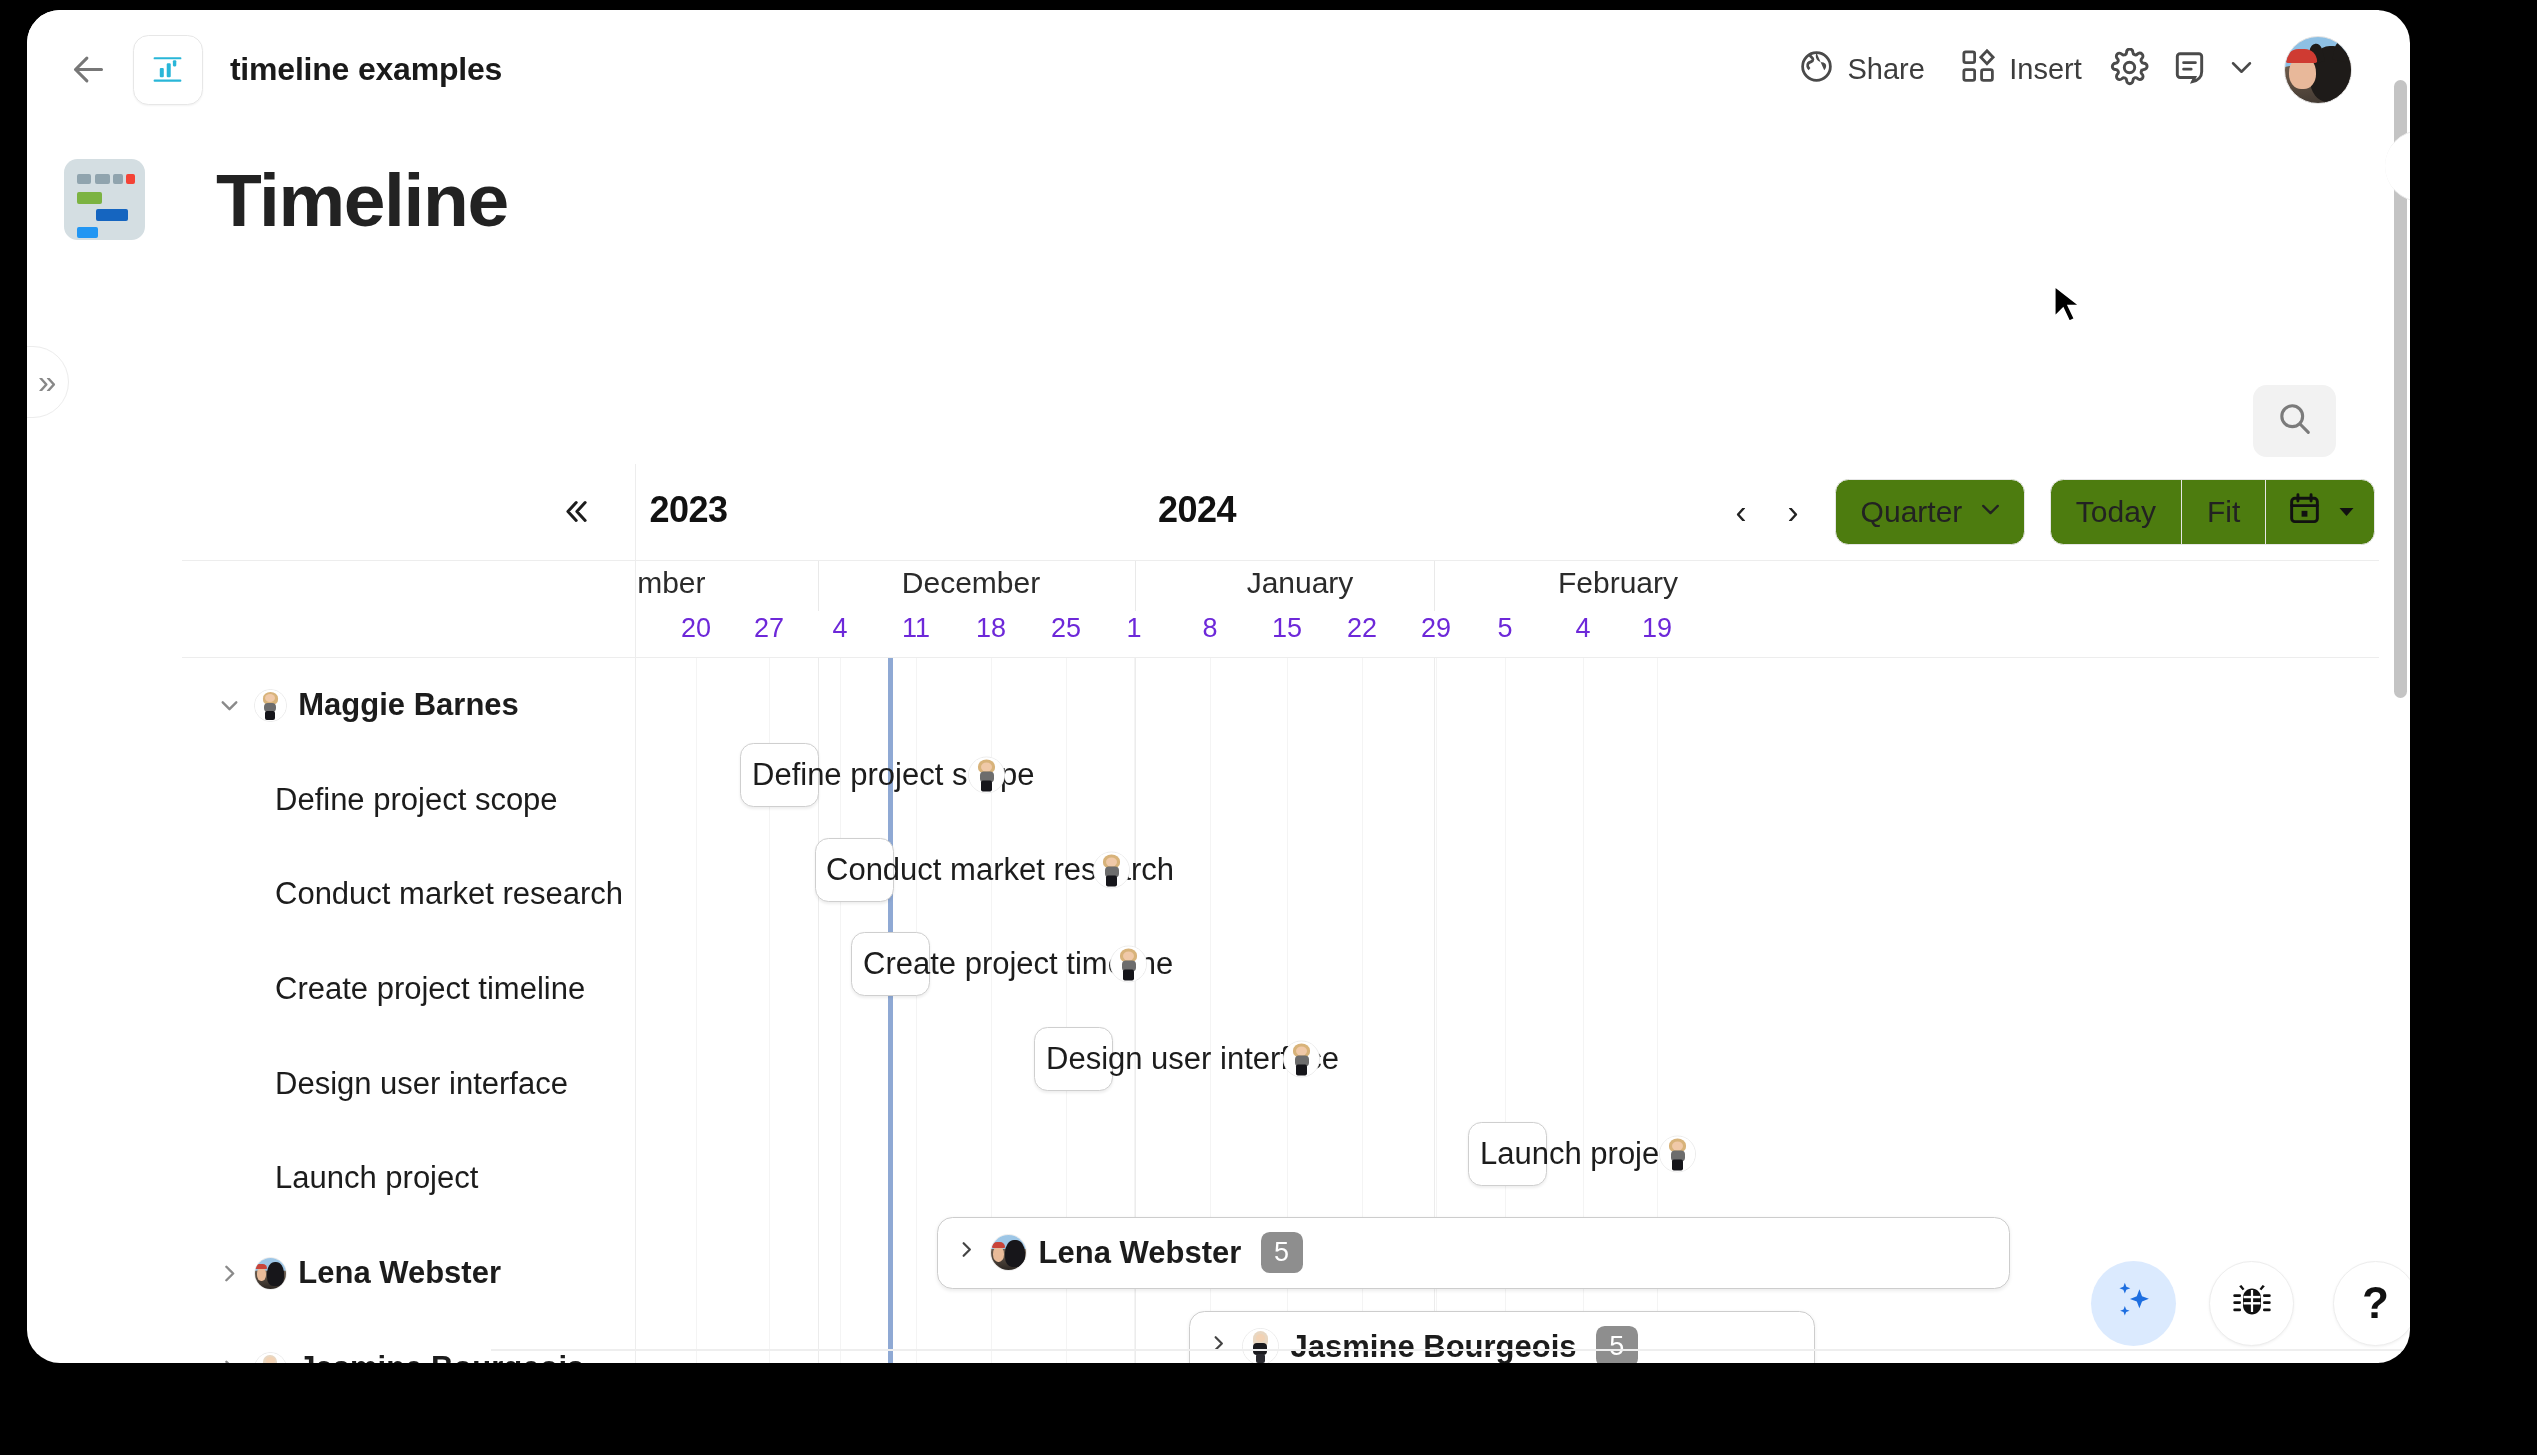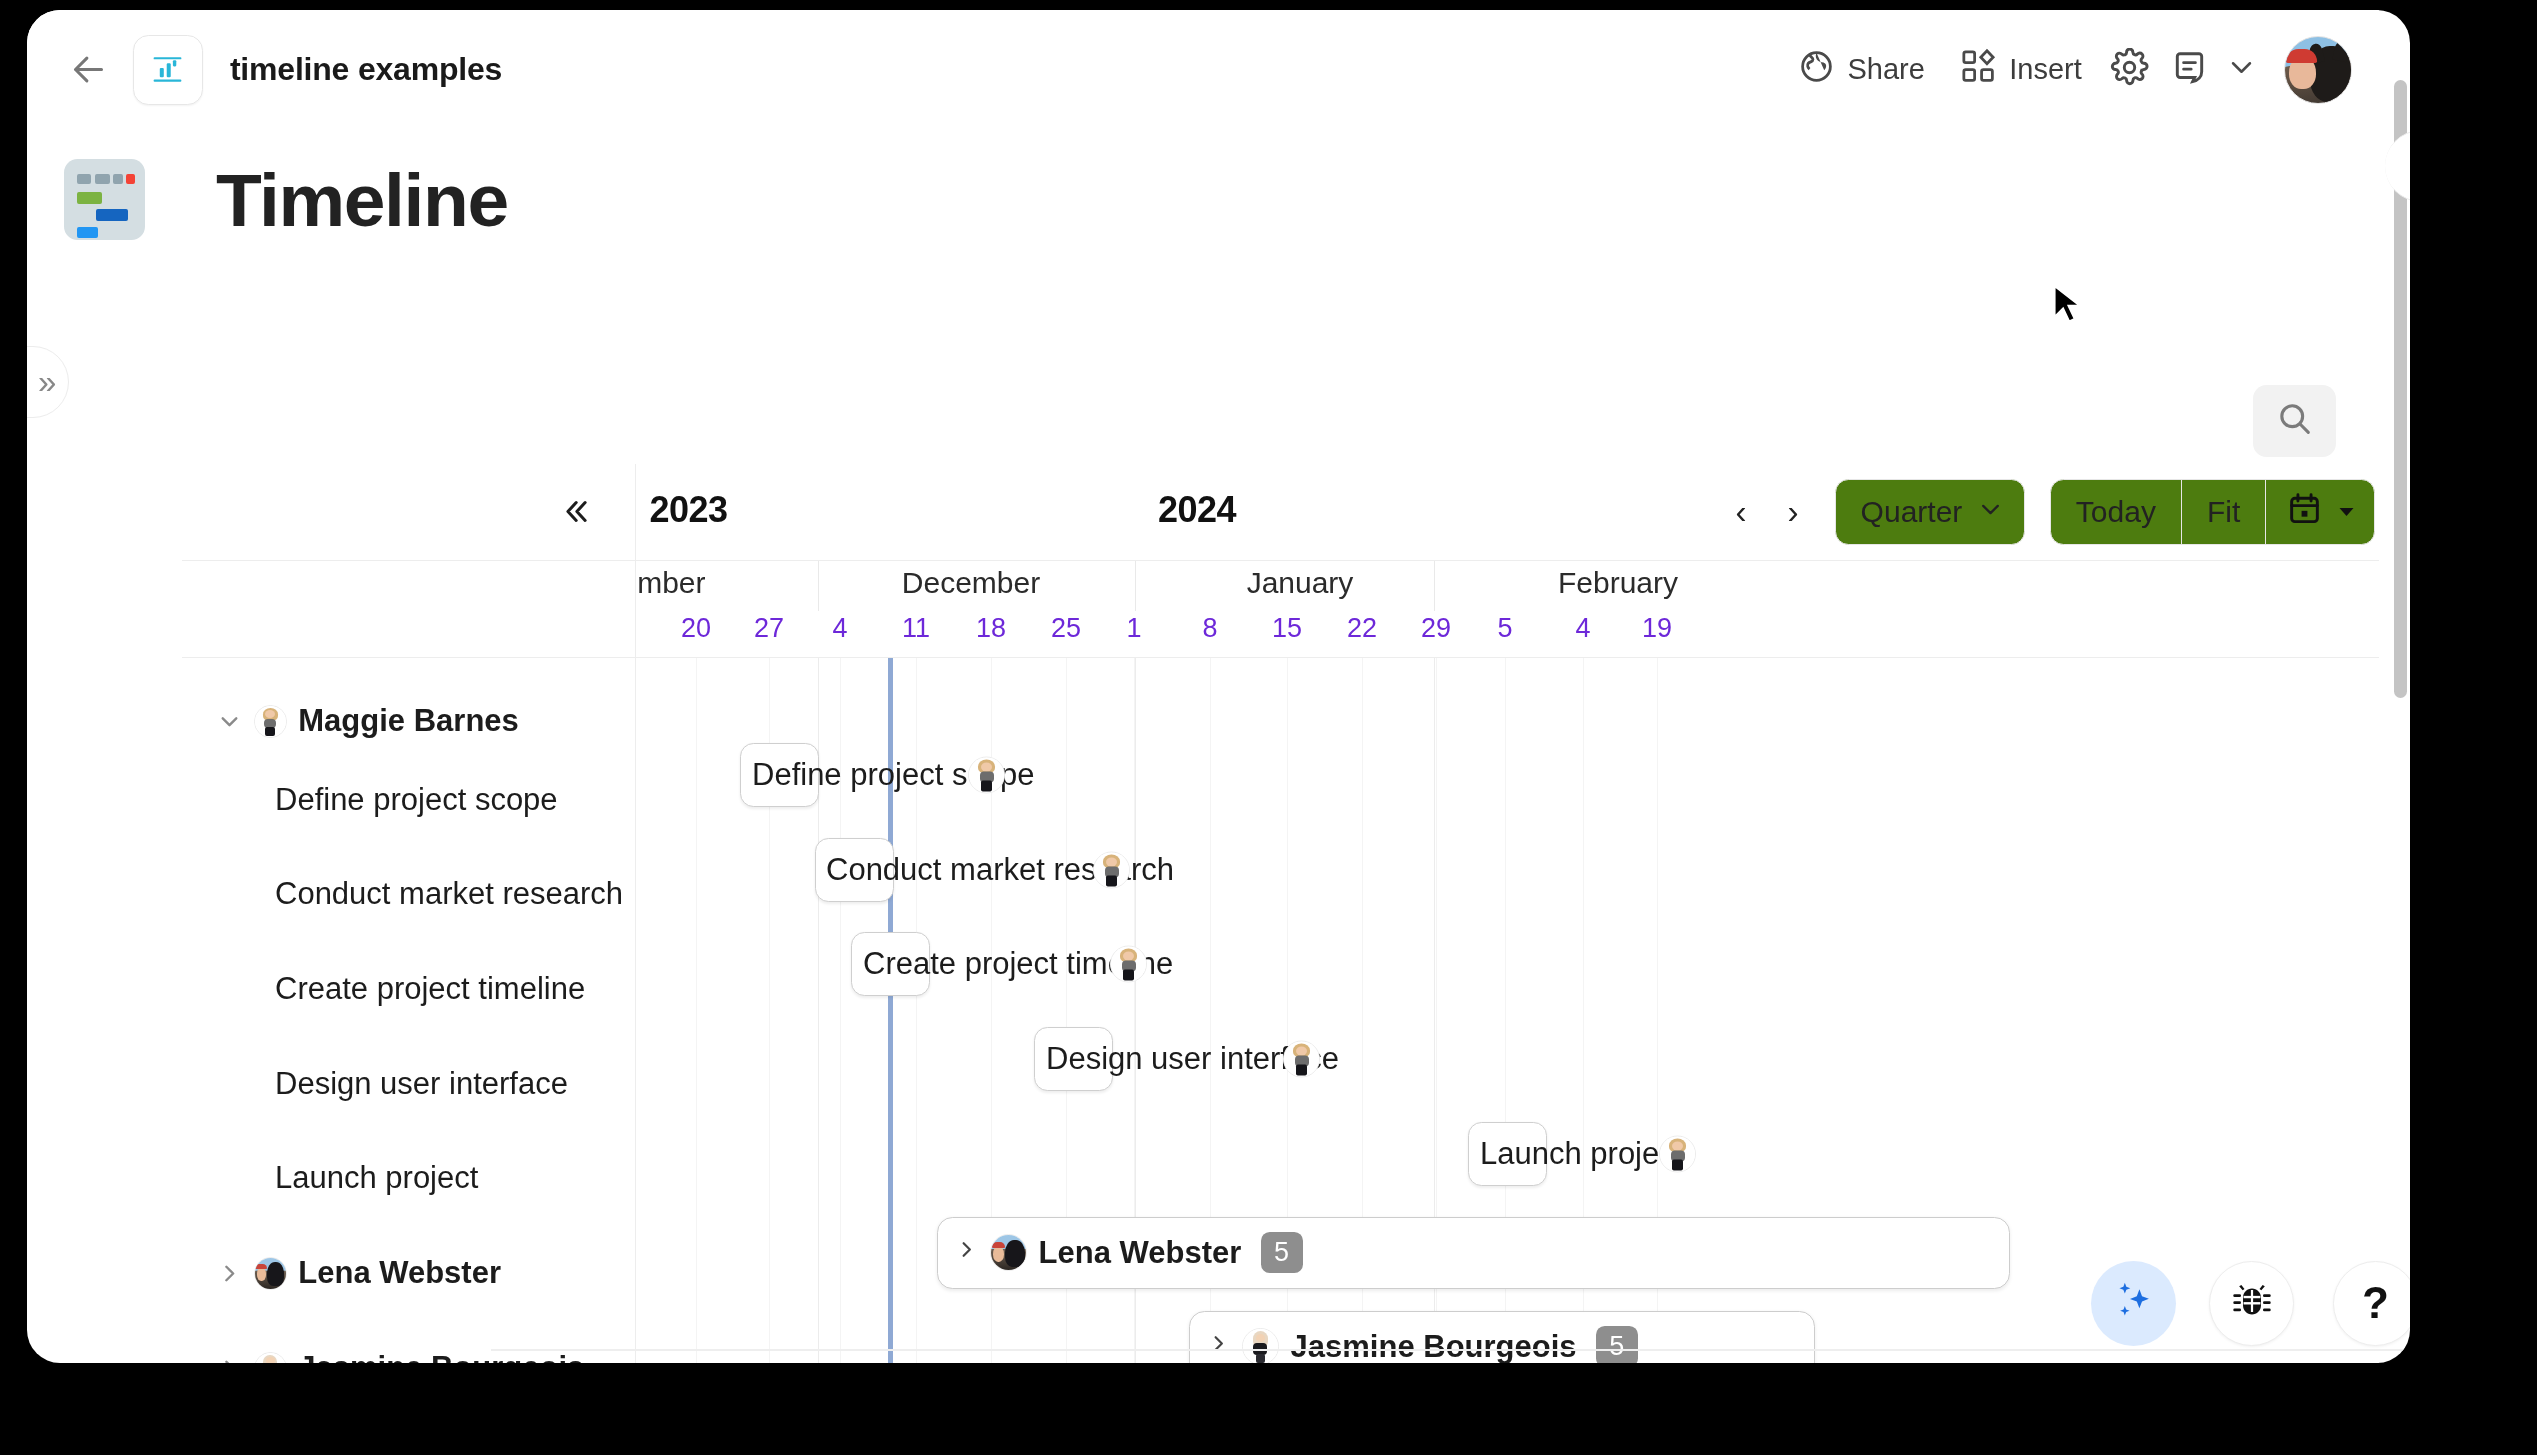--- a/index.html
+++ b/index.html
@@ -563,21 +563,21 @@
             <div class="day-label" style="left: 726px;">22</div>
             <div class="day-label" style="left: 800px;">29</div>
             <div class="day-label" style="left: 869px;">5</div>
             <div class="day-label" style="left: 947px;">4</div>
             <div class="day-label" style="left: 1021px;">19</div>
           </div>
       </div>
 
       <div id="tl-body">
         <div id="tl-rows">
-            <div class="row-item" style="top: 16px;">
+            <div class="row-item" style="top: 0px;">
               <div class="row-caret">
                 <svg width="25" height="25" viewBox="0 0 24 24" fill="none" stroke="#8a8a8a" stroke-width="2.3" stroke-linecap="round" stroke-linejoin="round">
                   <path d="M5.5 9l6.5 6.5L18.5 9"></path>
                 </svg>
               </div>
               <div class="row-av">
                 <div class="av-maggie">
                   <div class="hair"></div>
                   <div class="head"></div>
                   <div class="body"></div>

